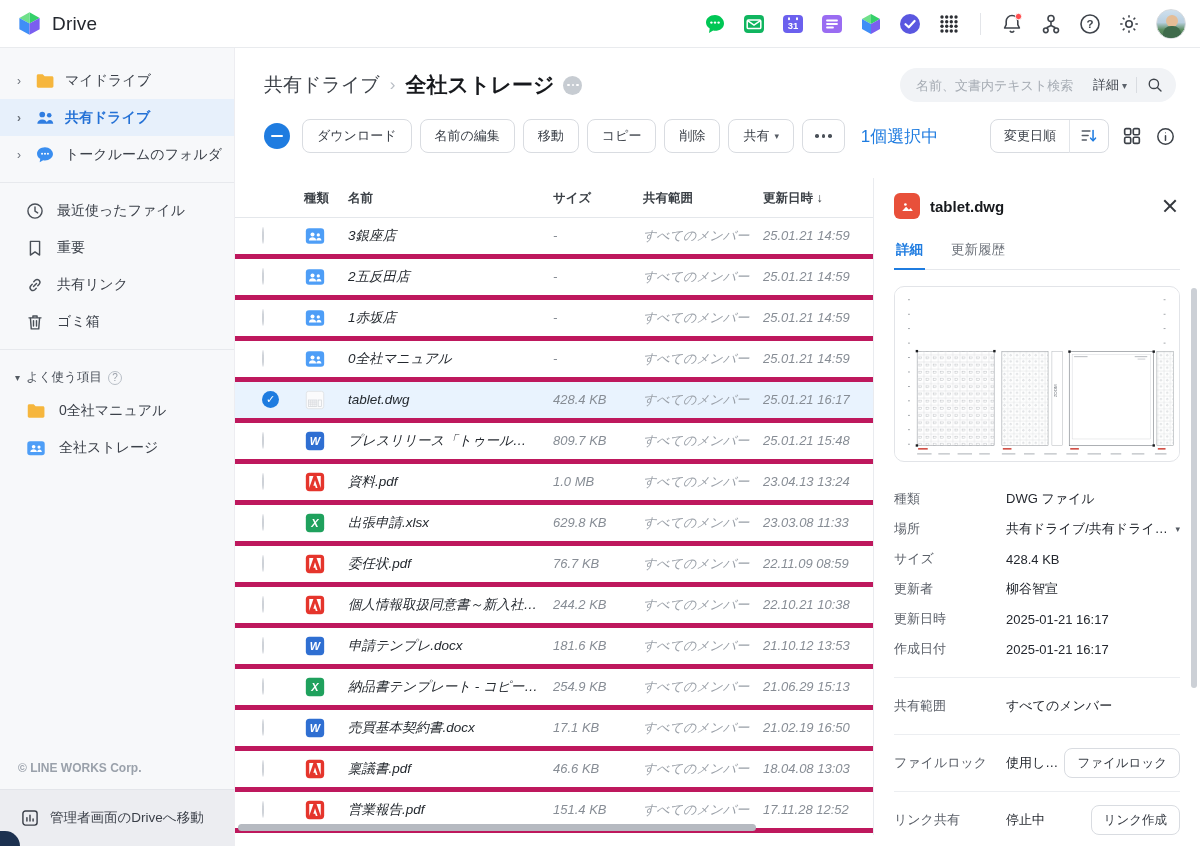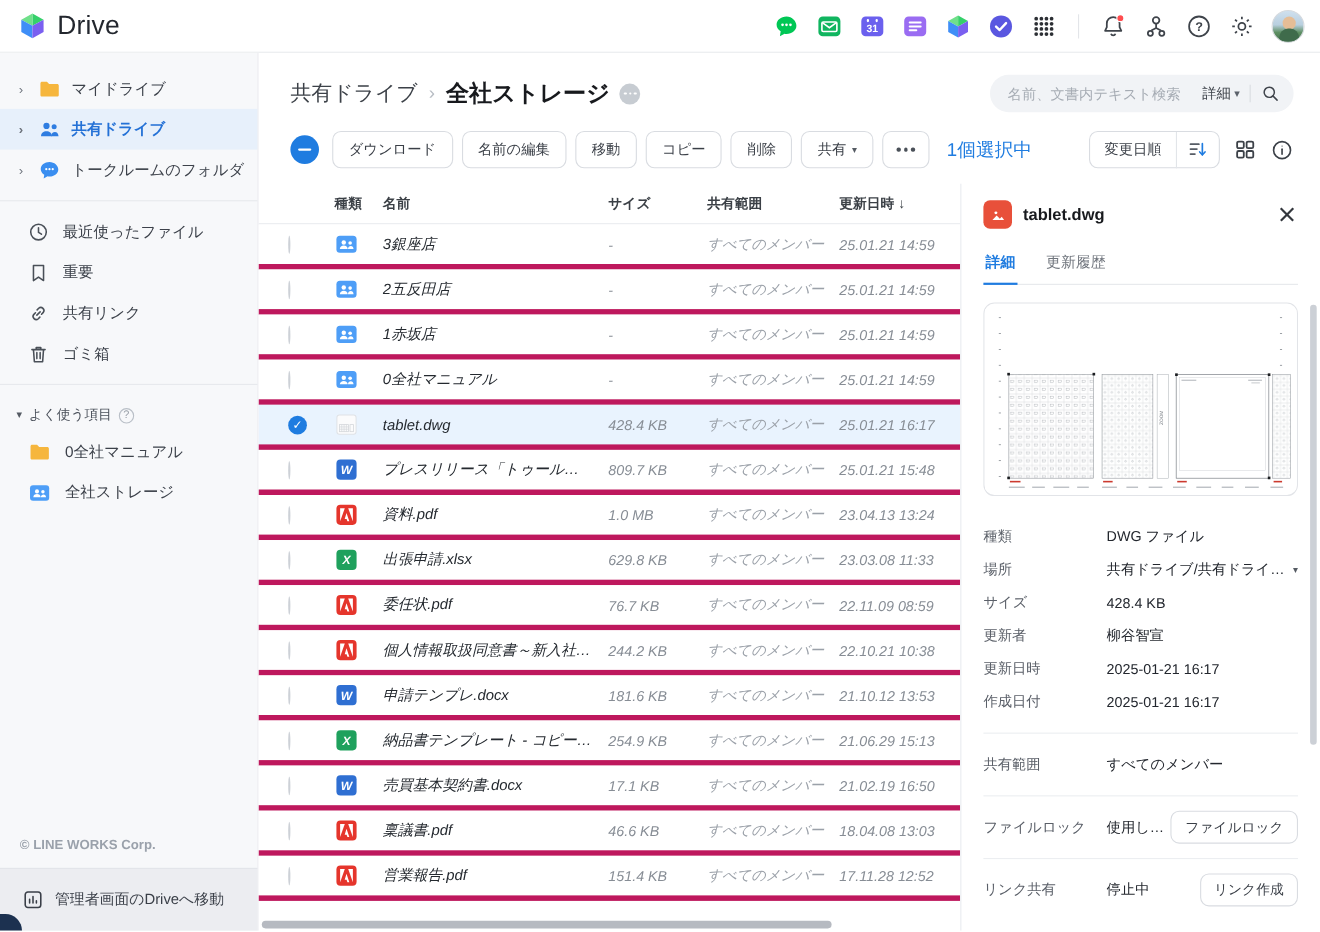--- a/index.html
+++ b/index.html
@@ -2,21 +2,21 @@
 <html><head>
 <meta charset="utf-8">
 <style>
   * { margin:0; padding:0; box-sizing:border-box; }
   html,body { width:1200px; height:847px; overflow:hidden; }
   body { font-family:"Liberation Sans","DejaVu Sans",sans-serif; background:#fff; color:#23272e; }
 
   
   .topbar { height:48px; background:#fff; border-bottom:1px solid #e9ebee; display:flex; align-items:center; padding:0 14px 0 16px; }
   .logo { display:flex; align-items:center; gap:9px; }
-  .logo-title { font-size:24px; color:#23272e; letter-spacing:.2px; }
+  .logo-title { font-size:19px; color:#23272e; letter-spacing:.2px; }
   .topbar-right { margin-left:auto; display:flex; align-items:center; gap:15px; }
   .svc-ico { width:24px; height:24px; display:inline-flex; cursor:pointer; }
   .tb-divider { width:1px; height:22px; background:#e3e5e9; margin:0 4px; }
   .util-ico { width:24px; height:24px; display:inline-flex; position:relative; cursor:pointer; }
   .avatar { width:30px; height:30px; border-radius:50%; overflow:hidden; position:relative; background:linear-gradient(180deg,#cfe0ee 0%,#b9cfdf 45%,#5d8f62 70%,#47714d 100%); border:1px solid #d6dade; cursor:pointer; }
   .avatar::before { content:""; position:absolute; left:9px; top:5px; width:12px; height:12px; border-radius:50%; background:#e5bd96; }
   .avatar::after { content:""; position:absolute; left:6px; top:16px; width:18px; height:12px; border-radius:8px 8px 0 0; background:#3f6b4b; }
 
   
   .app { display:flex; height:798px; position:relative; }
@@ -63,21 +63,21 @@
   .tb-btn.more i { width:3.6px; height:3.6px; border-radius:50%; background:#4a5058; }
   .sel-count { font-size:17px; color:#1f7ce0; margin-left:8px; white-space:nowrap; }
   .hrow2-right { margin-left:auto; display:flex; align-items:center; gap:12px;text-align:center; }
   .sort-group { height:34px; border:1px solid #d9dce1; border-radius:8px; display:flex; align-items:center; background:#fff; }
   .sort-label { padding:0 13px; font-size:13px; color:#3a3f47; cursor:pointer; }
   .sort-vline { width:1px; height:33px; background:#e2e5e9; }
   .sort-iconbtn { width:38px; display:flex; justify-content:center; cursor:pointer; }
   .view-ico { width:22px; height:22px; display:inline-flex; cursor:pointer; }
 
   
-  .content { flex:1; display:flex; min-height:0; margin-top:14px; position:relative; }
+  .content { flex:1; display:flex; min-height:0; margin-top:14px; position:relative;align-items:center; }
   .list-area { flex:1; min-width:0; position:relative; overflow:hidden; }
   .thead, .trow { display:grid; grid-template-columns:42px 44px minmax(0,1fr) 90px 120px 104px; align-items:center; padding-left:27px; padding-right:6px; }
   .thead { height:37px; font-size:12.5px; font-weight:bold; color:#3b4046; border-bottom:1px solid #e4e7eb; }
   .thead span { cursor:pointer; }
   .th-arrow { font-weight:normal; }
   .trow { height:41px; border-bottom:5px solid #be185d; font-size:13.5px; cursor:pointer; background:#fff;font-style:italic; }
   .trow.selected { background:#e9f3fe; }
   .cb { width:17px; height:17px; border-radius:50%; border:1.5px solid #cdd1d7; background:#fff; cursor:pointer; }
   .trow.selected .cb { border:none; background:#1f7ce0; display:flex; align-items:center; justify-content:center; }
   .trow.selected .cb::after { content:"✓"; color:#fff; font-size:11px; font-weight:bold; }

